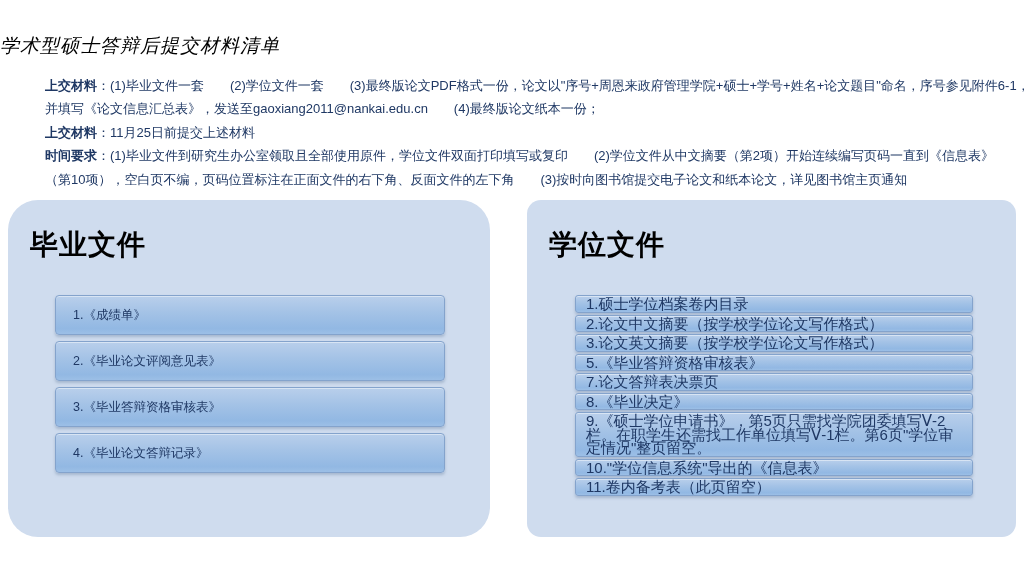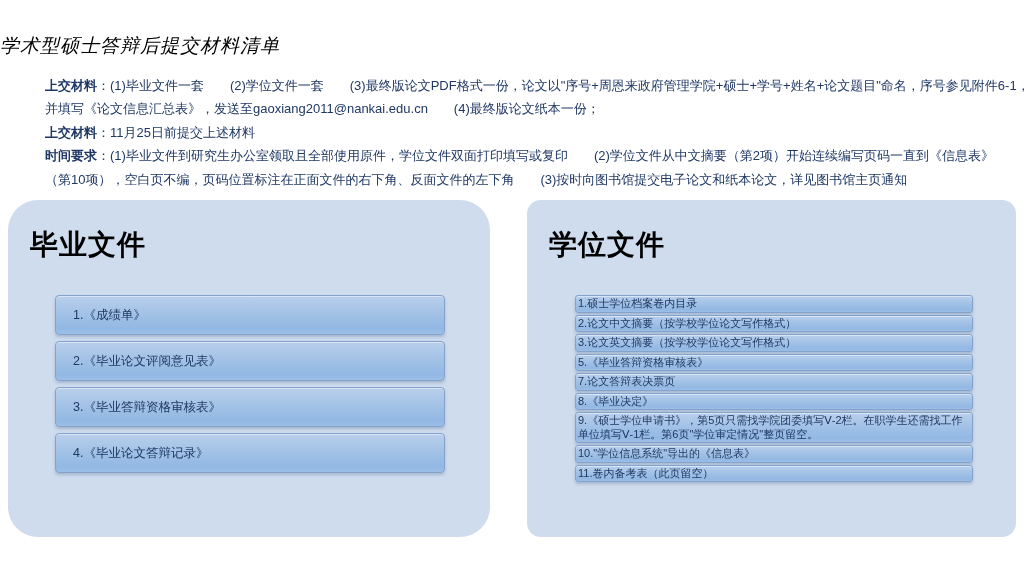--- a/index.html
+++ b/index.html
@@ -74,23 +74,23 @@
   }
   .items-left .item-box {
     height: 40px;
     border-radius: 4px;
     font-size: 12.5px;
     padding: 0 17px;
   }
   .items-right .item-box {
     min-height: 17px;
     border-radius: 3px;
-    font-size: 11px;
+    font-size: 15px;
     line-height: 13.5px;
-    padding: 1px 2px;
+    padding: 1px 10px;
   }
   .items-right .item-box span { white-space: normal; }
 </style>
 </head>
 <body>
 
 <div class="page">
 
   <div class="title">学术型硕士答辩后提交材料清单</div>
 

